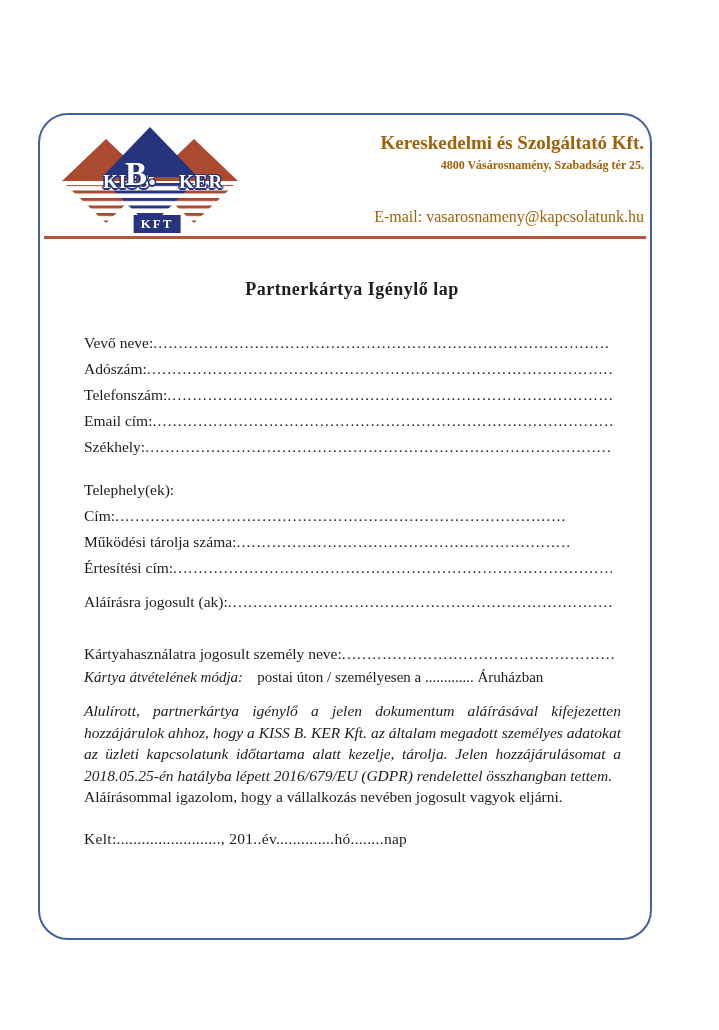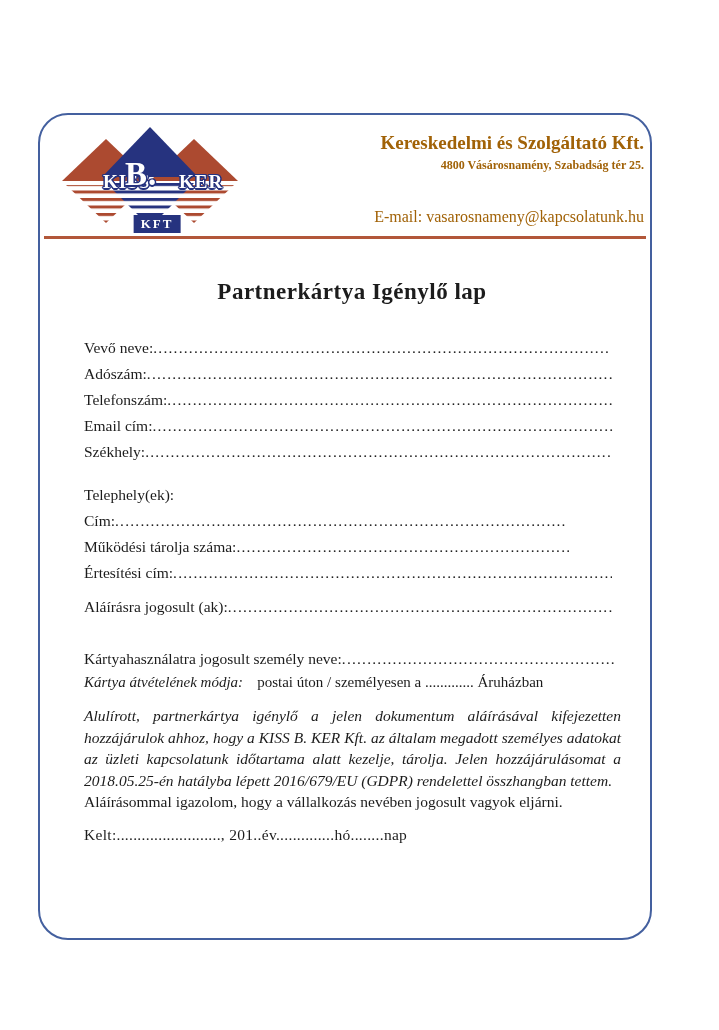--- a/index.html
+++ b/index.html
@@ -30,35 +30,35 @@
   }
   .company{
     position:absolute;left:282px;top:16px;width:322px;text-align:right;color:#a16207;
   }
   .company .l1{font-size:19px;font-weight:bold;line-height:23px;}
   .company .l2{font-size:12px;line-height:22px;font-weight:bold;}
   .company .l3{font-size:16px;line-height:22px;margin-top:30px;}
   .red-rule{position:absolute;top:121px;left:4px;right:4px;height:3px;background:#b2573a;}
   
   .body-content{position:absolute;top:126px;left:0;right:0;padding:0 30px 0 44px;font-size:15.5px;}
-  .form-title{text-align:center;font-size:23px;font-weight:bold;margin:38px 0 0;letter-spacing:.5px;}
+  .form-title{text-align:center;font-size:18px;font-weight:bold;margin:38px 0 0;letter-spacing:.5px;}
   .fgroup1{margin-top:30px;}
   .fline{line-height:26px;white-space:nowrap;overflow:hidden;}
   .dots{letter-spacing:1.2px;}
   .telephely{margin-top:17px;line-height:26px;}
   .mt8{margin-top:8px;}
   .mt26{margin-top:26px;}
   .igenyles-block{margin-top:0;line-height:21px;font-size:15px;}
   .igenyles-block .row{white-space:nowrap;}
   .ilabel{display:inline-block;width:108px;}
   .dlabel{display:inline-block;margin-right:14px;font-style:italic;}
   .note-italic{font-style:italic;}
   .gdpr{margin-top:12px;font-style:italic;text-align:justify;line-height:21.5px;width:537px;}
   .confirm{line-height:22px;}
-  .kelt{margin-top:11px;line-height:22px;letter-spacing:.3px;}
+  .kelt{margin-top:20px;line-height:22px;letter-spacing:.3px;}
 </style>
 </head>
 <body>
 
 <div class="doc">
 
   <div class="logo">
     <svg width="190" height="112" viewBox="0 0 190 112">
       <defs>
         <pattern id="redStripes" width="10" height="7.5" patternUnits="userSpaceOnUse">

